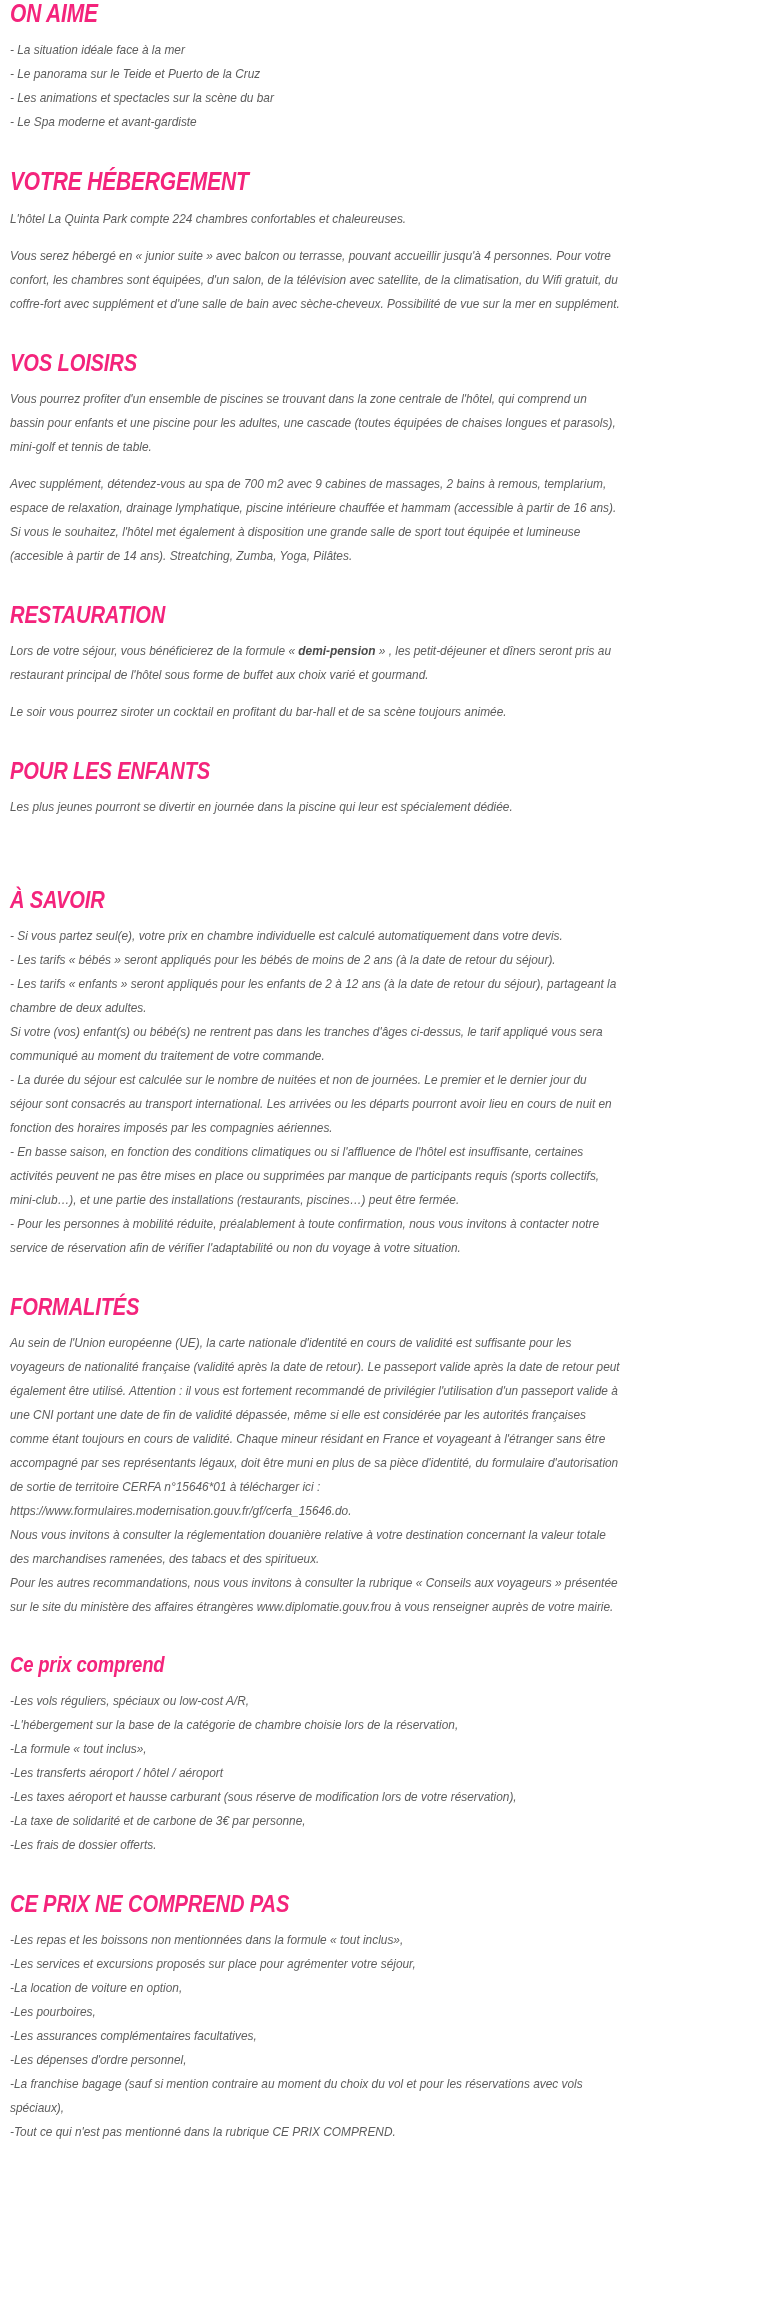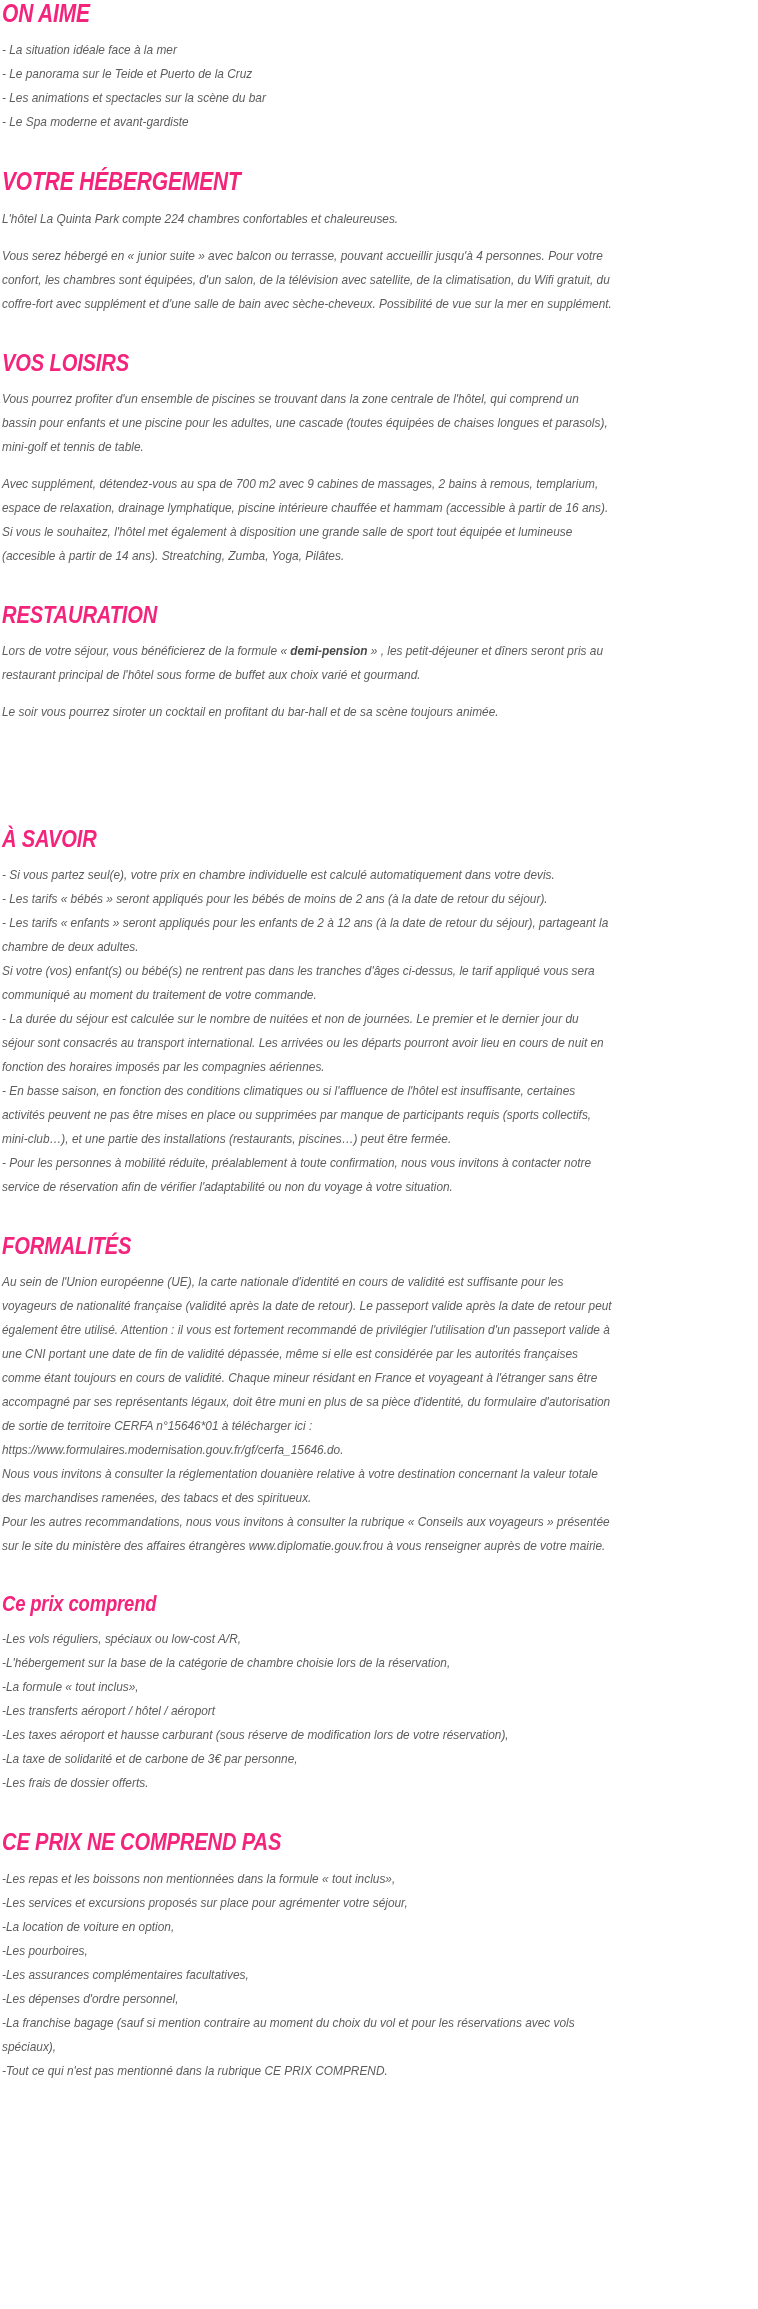--- a/index.html
+++ b/index.html
@@ -10,20 +10,21 @@
   body {
     width: 758px;
     font-family: "Liberation Sans", "DejaVu Sans", sans-serif;
     color: #5a5a5a;
   }
   .page {
     width: 630px;
     box-sizing: border-box;
     padding: 0 17px 10px 2px;
     background: #ffffff;
+    margin-left: 8px;
   }
 
   
   h2.section-title {
     color: #f4247c;
     font-style: italic;
     font-weight: 700;
     font-stretch: condensed;
     letter-spacing: -0.2px;
     margin: 0;
@@ -105,20 +106,25 @@
   <div class="sec">
     <h2 class="section-title h-lg">RESTAURATION</h2>
     <div class="after-title"></div>
     <p class="body-para"><span>Lors de votre séjour, vous bénéficierez de la formule « </span><b class="strong">demi-pension</b><span> » , les petit-déjeuner et dîners seront pris au restaurant principal de l'hôtel sous forme de buffet aux choix varié et gourmand.</span></p>
     <div class="gap-sm"></div>
     <p class="body-para">Le soir vous pourrez siroter un cocktail en profitant du bar-hall et de sa scène toujours animée.</p>
   </div>
 
   <div class="gap-lg"></div>
 
+  <div class="sec">
+    <h2 class="section-title h-lg">POUR LES ENFANTS</h2>
+    <div class="after-title"></div>
+    <p class="body-para">Les plus jeunes pourront se divertir en journée dans la piscine qui leur est spécialement dédiée.</p>
+  </div>
 
   <div class="gap-lg"></div>
 
 
   <div class="gap-lg"></div>
 
   <div class="sec">
     <h2 class="section-title h-lg">À SAVOIR</h2>
     <div class="after-title"></div>
     <p class="body-para">- Si vous partez seul(e), votre prix en chambre individuelle est calculé automatiquement dans votre devis.</p>

